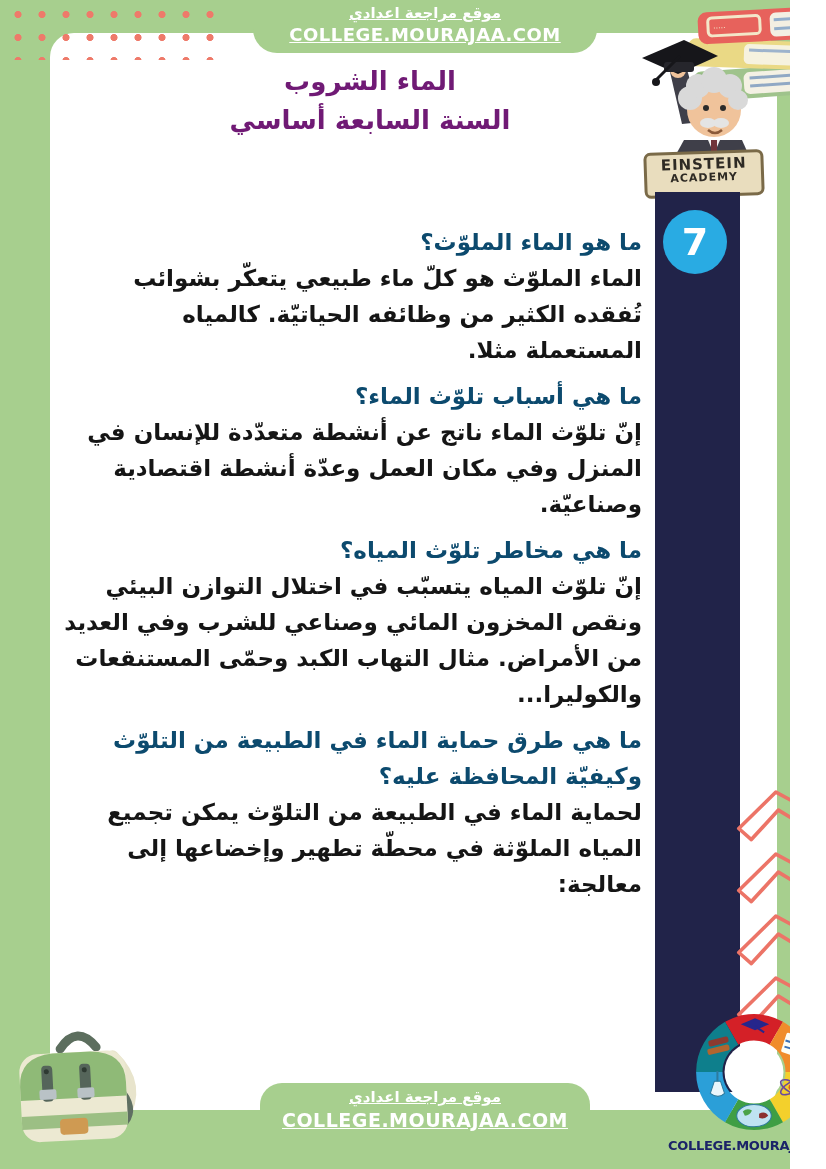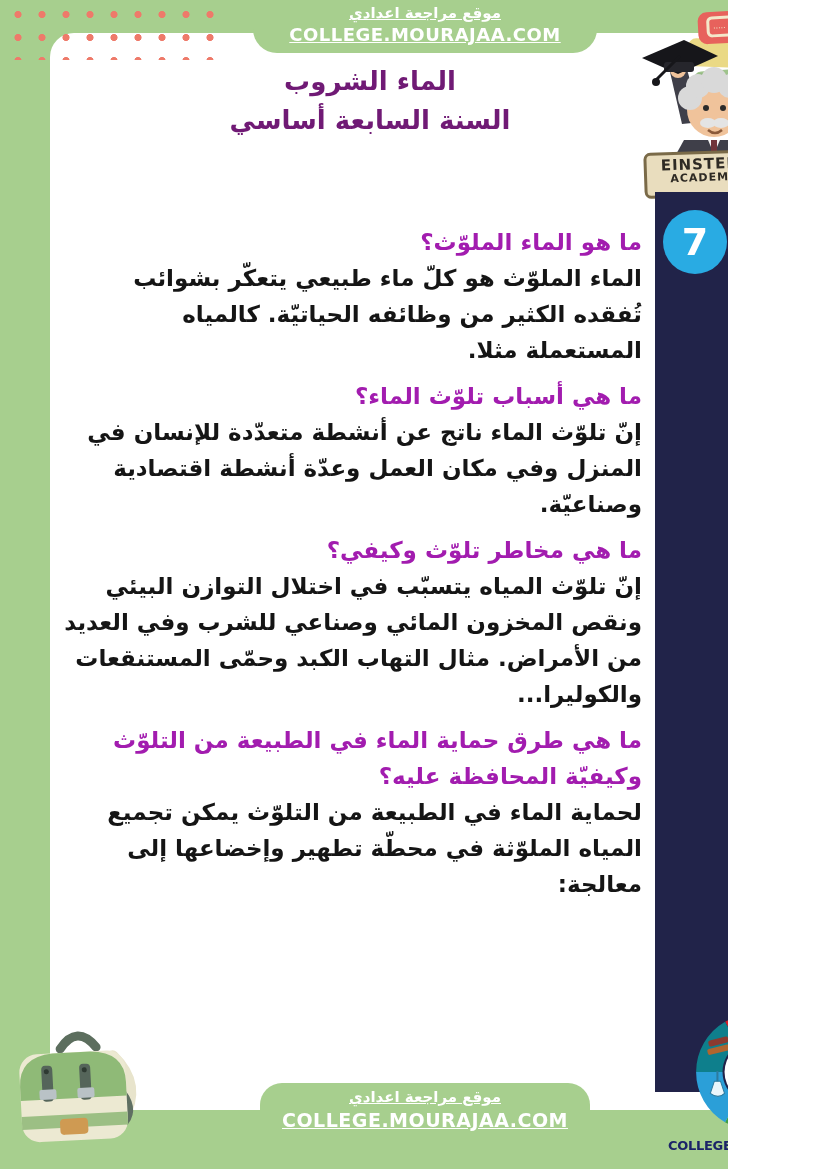--- a/index.html
+++ b/index.html
@@ -1,17 +1,17 @@
 <!DOCTYPE html>
 <html lang="ar"><head>
 <meta charset="utf-8">
 <style>
   html,body{margin:0;padding:0;}
   .page{
-    position:relative; width:728px; height:1169px; overflow:hidden;
+    position:relative; width:790px; height:1169px; overflow:hidden;
     background:#a7cf8e;
     font-family:"DejaVu Sans","Liberation Sans",sans-serif;
     text-decoration:underline;
   }
   .content-card{
     position:absolute; left:50px; top:33px; width:727px; height:1077px;
     background:#ffffff; border-radius:24px;
   }
   
   .dot-grid{
@@ -49,21 +49,21 @@
     position:absolute; left:663px; top:210px; width:64px; height:64px; border-radius:50%;
     background:#29abe3; color:#ffffff; font-size:38px; font-weight:bold;
     display:flex; align-items:center; justify-content:center;
   }
   
   .article{
     position:absolute; left:60px; top:224px; width:582px;
     direction:rtl; text-align:right; color:#151515;
     font-size:23px; font-weight:bold; line-height:36px;
   }
-  .article h2{margin:0; font-size:23px; line-height:36px; color:#a21caf; font-weight:bold;}
+  .article h2{margin:0; font-size:23px; line-height:36px; color:#0c4a6e; font-weight:bold;}
   .article p{margin:0 0 10px 0;}
   .article .sec-gap{}
   
   .banner{
     position:absolute; left:644px; top:151px; width:114px; height:40px;
     background:#e9ddbe; border:3px solid #7a6a48; border-radius:7px;
     transform:rotate(-2deg); text-align:center; color:#2e2a24;
   }
   .banner .l1{font-size:15px; font-weight:bold; letter-spacing:1px; margin-top:1px;}
   .banner .l2{font-size:11px; font-weight:bold; letter-spacing:1px; margin-top:-2px;}
@@ -158,21 +158,21 @@
   <div class="article">
     <section>
       <h2>ما هو الماء الملوّث؟</h2>
       <p>الماء الملوّث هو كلّ ماء طبيعي يتعكّر بشوائب تُفقده الكثير من وظائفه الحياتيّة. كالمياه المستعملة مثلا.</p>
     </section>
     <section>
       <h2>ما هي أسباب تلوّث الماء؟</h2>
       <p>إنّ تلوّث الماء ناتج عن أنشطة متعدّدة للإنسان في المنزل وفي مكان العمل وعدّة أنشطة اقتصادية وصناعيّة.</p>
     </section>
     <section>
-      <h2>ما هي مخاطر تلوّث وكيفي؟</h2>
+      <h2>ما هي مخاطر تلوّث المياه؟</h2>
       <p>إنّ تلوّث المياه يتسبّب في اختلال التوازن البيئي ونقص المخزون المائي وصناعي للشرب وفي العديد من الأمراض. مثال التهاب الكبد وحمّى المستنقعات والكوليرا...</p>
     </section>
     <section class="sec-gap">
       <h2>ما هي طرق حماية الماء في الطبيعة من التلوّث وكيفيّة المحافظة عليه؟</h2>
       <p>لحماية الماء في الطبيعة من التلوّث يمكن تجميع المياه الملوّثة في محطّة تطهير وإخضاعها إلى معالجة:</p>
     </section>
   </div>
 
   <svg class="abs" style="left:732px;top:786px;transform:rotate(-8deg);" width="100" height="60" viewBox="0 0 110 62">
     <path d="M6 38 L52 4 L106 44 L94 58 L52 24 L18 52 Z" fill="none" stroke="#ec7467" stroke-width="4" stroke-linejoin="round"></path>

